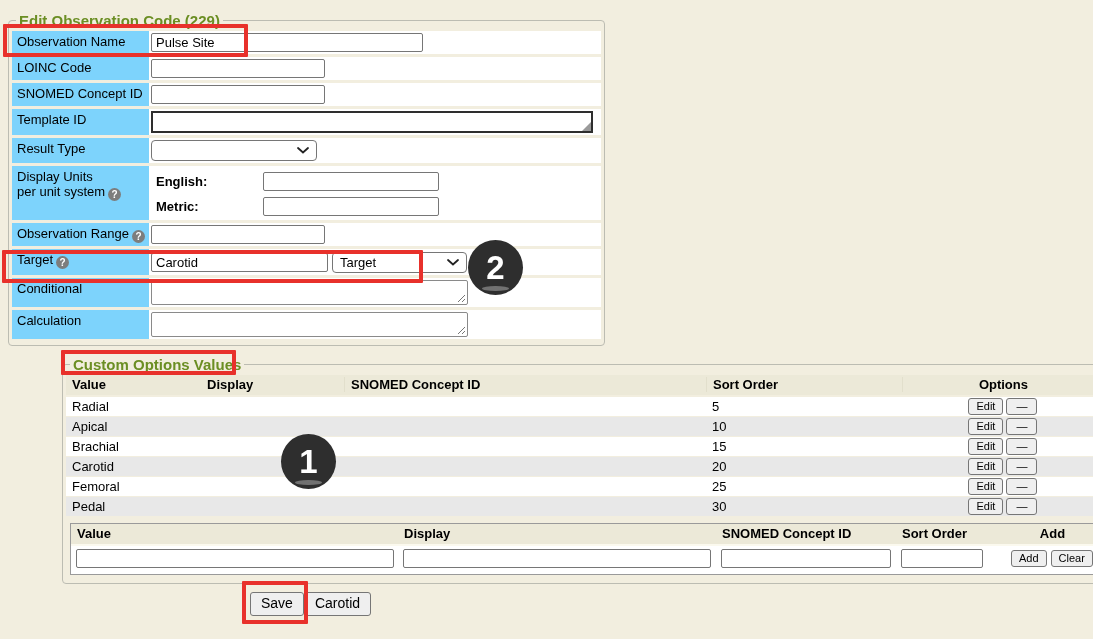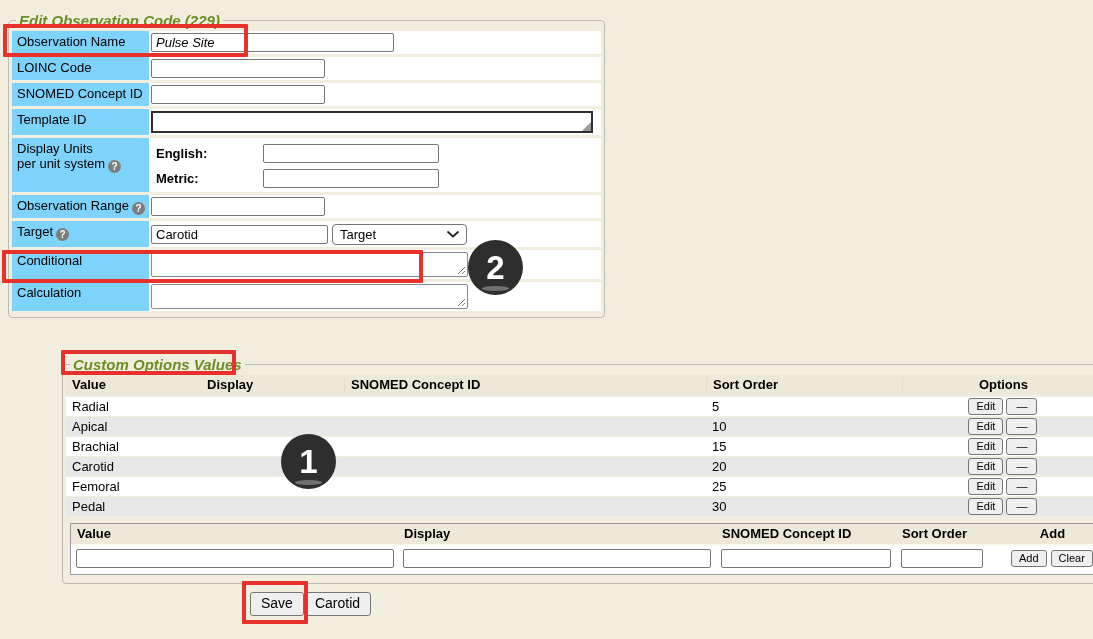--- a/index.html
+++ b/index.html
@@ -20,21 +20,20 @@
     margin: 0;
     background: transparent;
   }
   legend {
     color: #6b8e23;
     font-weight: bold;
     font-size: 15px;
     padding: 0 3px;
     margin-left: 4px;
     white-space: nowrap;
-    font-style: italic;
   }
 
   
   #fs-form { left: 8px; top: 12px; width: 597px; }
   .frow { display: flex; margin-bottom: 3px; }
   .flabel {
     width: 137px; flex-shrink: 0;
     background: #7dd3fc;
     padding: 3px 2px 2px 5px;
     line-height: 15px;
@@ -150,21 +149,21 @@
 <body>
 
 <div class="page">
 
   <fieldset id="fs-form">
     <legend>Edit Observation Code (229)</legend>
 
     <div class="frow">
       <div class="flabel">Observation Name</div>
       <div class="fvalue">
-        <input class="inp" style="width: 243px; font-style: italic;" value="Pulse Site">
+        <input class="inp" style="width: 272px;" value="Pulse Site">
       </div>
     </div>
 
     <div class="frow">
       <div class="flabel">LOINC Code</div>
       <div class="fvalue">
         <input class="inp" style="width: 174px;" value="">
       </div>
     </div>
 
@@ -177,20 +176,31 @@
 
     <div class="frow" style="min-height:23px">
       <div class="flabel">Template ID</div>
       <div class="fvalue">
         <div class="ta-dark" style="width:calc(100% - 6px);height:22px">
           <span class="grip-tri"></span>
         </div>
       </div>
     </div>
 
+    <div class="frow">
+      <div class="flabel">Result Type</div>
+      <div class="fvalue">
+        <div class="sel" style="width:166px">
+          <span></span>
+          <svg width="12" height="7">
+              <path d="M1 1 L6 5.5 L11 1" stroke="#222" stroke-width="1.8" fill="none" stroke-linecap="round"></path>
+            </svg>
+        </div>
+      </div>
+    </div>
 
     <div class="frow" style="min-height:50px">
       <div class="flabel">
         <span>Display Units</span><br>
         <span>per unit system</span><span class="help">?</span>
       </div>
       <div class="fvalue" style="display:block;padding-top:4px">
         <div style="margin:2px 0 6px 5px">
           <span class="sublab">English:</span>
           <input class="inp" style="width: 176px;" value="">

